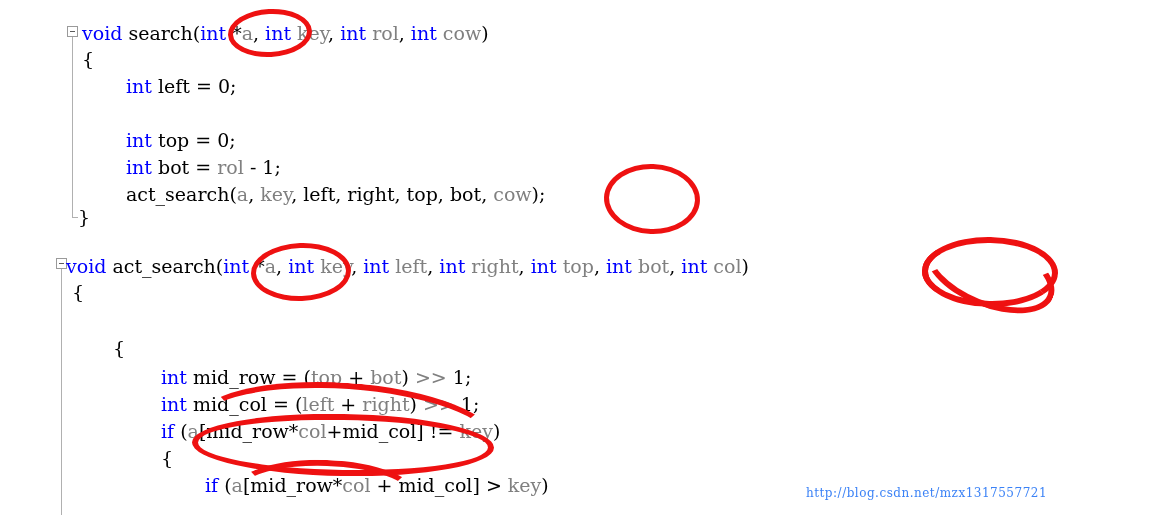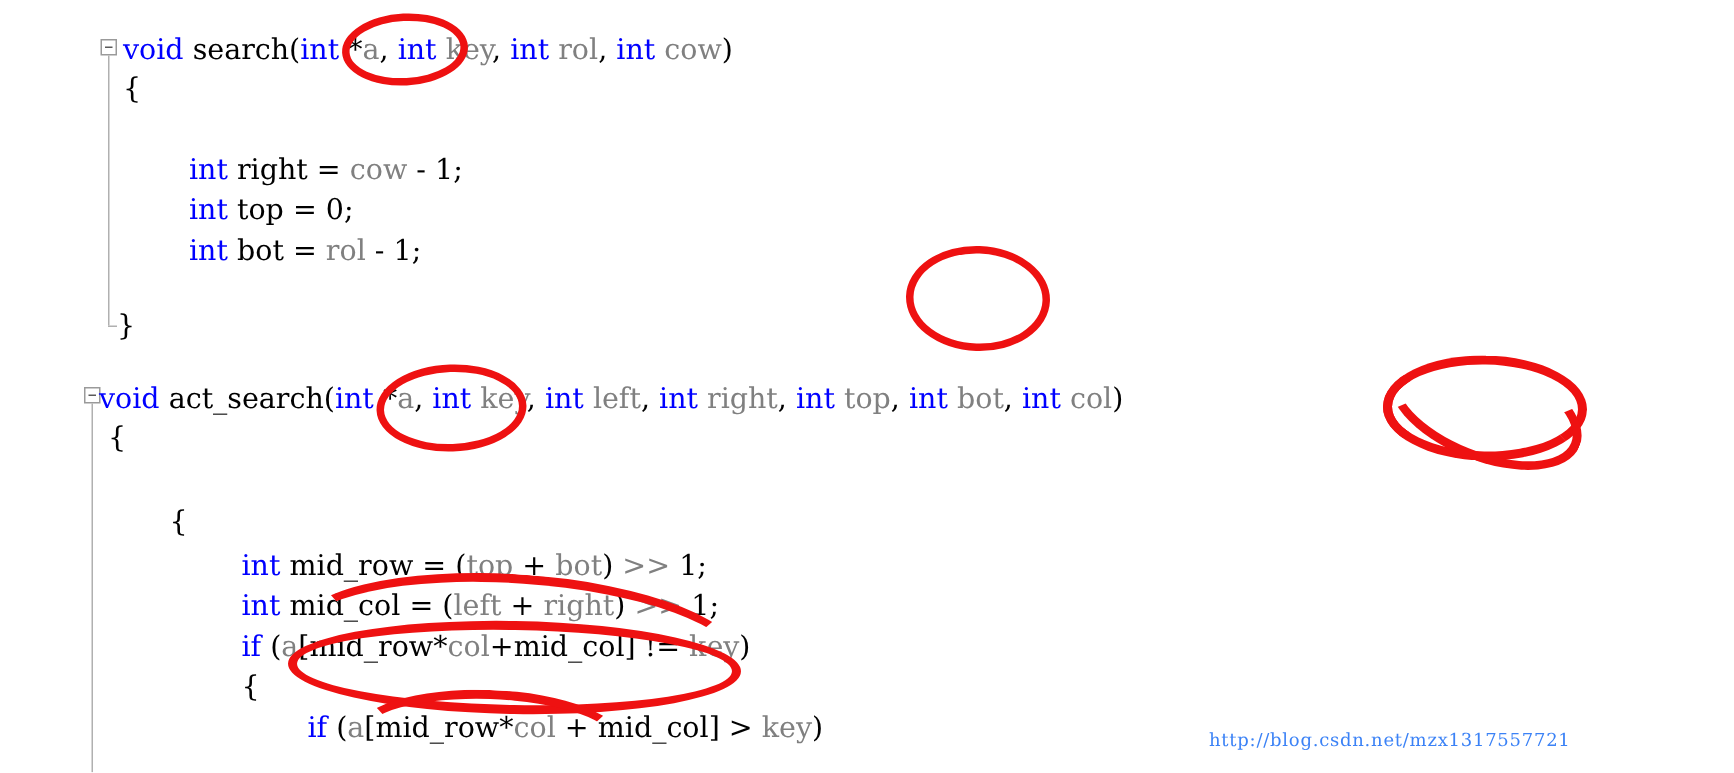--- a/index.html
+++ b/index.html
@@ -107,27 +107,28 @@
 
   <div class="fold-box" style="left:56px; top:258px;"></div>
   <div class="fold-line" style="left:61px; top:269px; height:246px;"></div>
 
   <div class="code-area">
 
     <div class="code-line" style="left:82px; top:22px;"><span class="kw">void</span><span class="ident"> search(</span><span class="kw">int</span><span class="ident"> *</span><span class="dim">a</span><span class="ident">, </span><span class="kw">int</span><span class="ident"> </span><span class="dim">key</span><span class="ident">, </span><span class="kw">int</span><span class="ident"> </span><span class="dim">rol</span><span class="ident">, </span><span class="kw">int</span><span class="ident"> </span><span class="dim">cow</span><span class="ident">)</span></div>
 
     <div class="code-line" style="left:82px; top:48px;"><span class="ident">{</span></div>
 
+    <div class="code-line" style="left:126px; top:75px;"><span class="kw">int</span><span class="ident"> left = 0;</span></div>
 
-    <div class="code-line" style="left:126px; top:102px;"><span class="kw">int</span><span class="ident"> right = </span><span class="dim">cow</span><span class="ident"> - 1;</span></div>
 
     <div class="code-line" style="left:126px; top:129px;"><span class="kw">int</span><span class="ident"> top = 0;</span></div>
 
     <div class="code-line" style="left:126px; top:156px;"><span class="kw">int</span><span class="ident"> bot = </span><span class="dim">rol</span><span class="ident"> - 1;</span></div>
 
+    <div class="code-line" style="left:126px; top:183px;"><span class="ident">act_search(</span><span class="dim">a</span><span class="ident">, </span><span class="dim">key</span><span class="ident">, left, right, top, bot, </span><span class="dim">cow</span><span class="ident">);</span></div>
 
     <div class="code-line" style="left:78px; top:206px;"><span class="ident">}</span></div>
 
     <div class="code-line" style="left:66px; top:255px;"><span class="kw">void</span><span class="ident"> act_search(</span><span class="kw">int</span><span class="ident"> *</span><span class="dim">a</span><span class="ident">, </span><span class="kw">int</span><span class="ident"> </span><span class="dim">key</span><span class="ident">, </span><span class="kw">int</span><span class="ident"> </span><span class="dim">left</span><span class="ident">, </span><span class="kw">int</span><span class="ident"> </span><span class="dim">right</span><span class="ident">, </span><span class="kw">int</span><span class="ident"> </span><span class="dim">top</span><span class="ident">, </span><span class="kw">int</span><span class="ident"> </span><span class="dim">bot</span><span class="ident">, </span><span class="kw">int</span><span class="ident"> </span><span class="dim">col</span><span class="ident">)</span></div>
 
     <div class="code-line" style="left:72px; top:281px;"><span class="ident">{</span></div>
 
 
     <div class="code-line" style="left:113px; top:337px;"><span class="ident">{</span></div>
 

